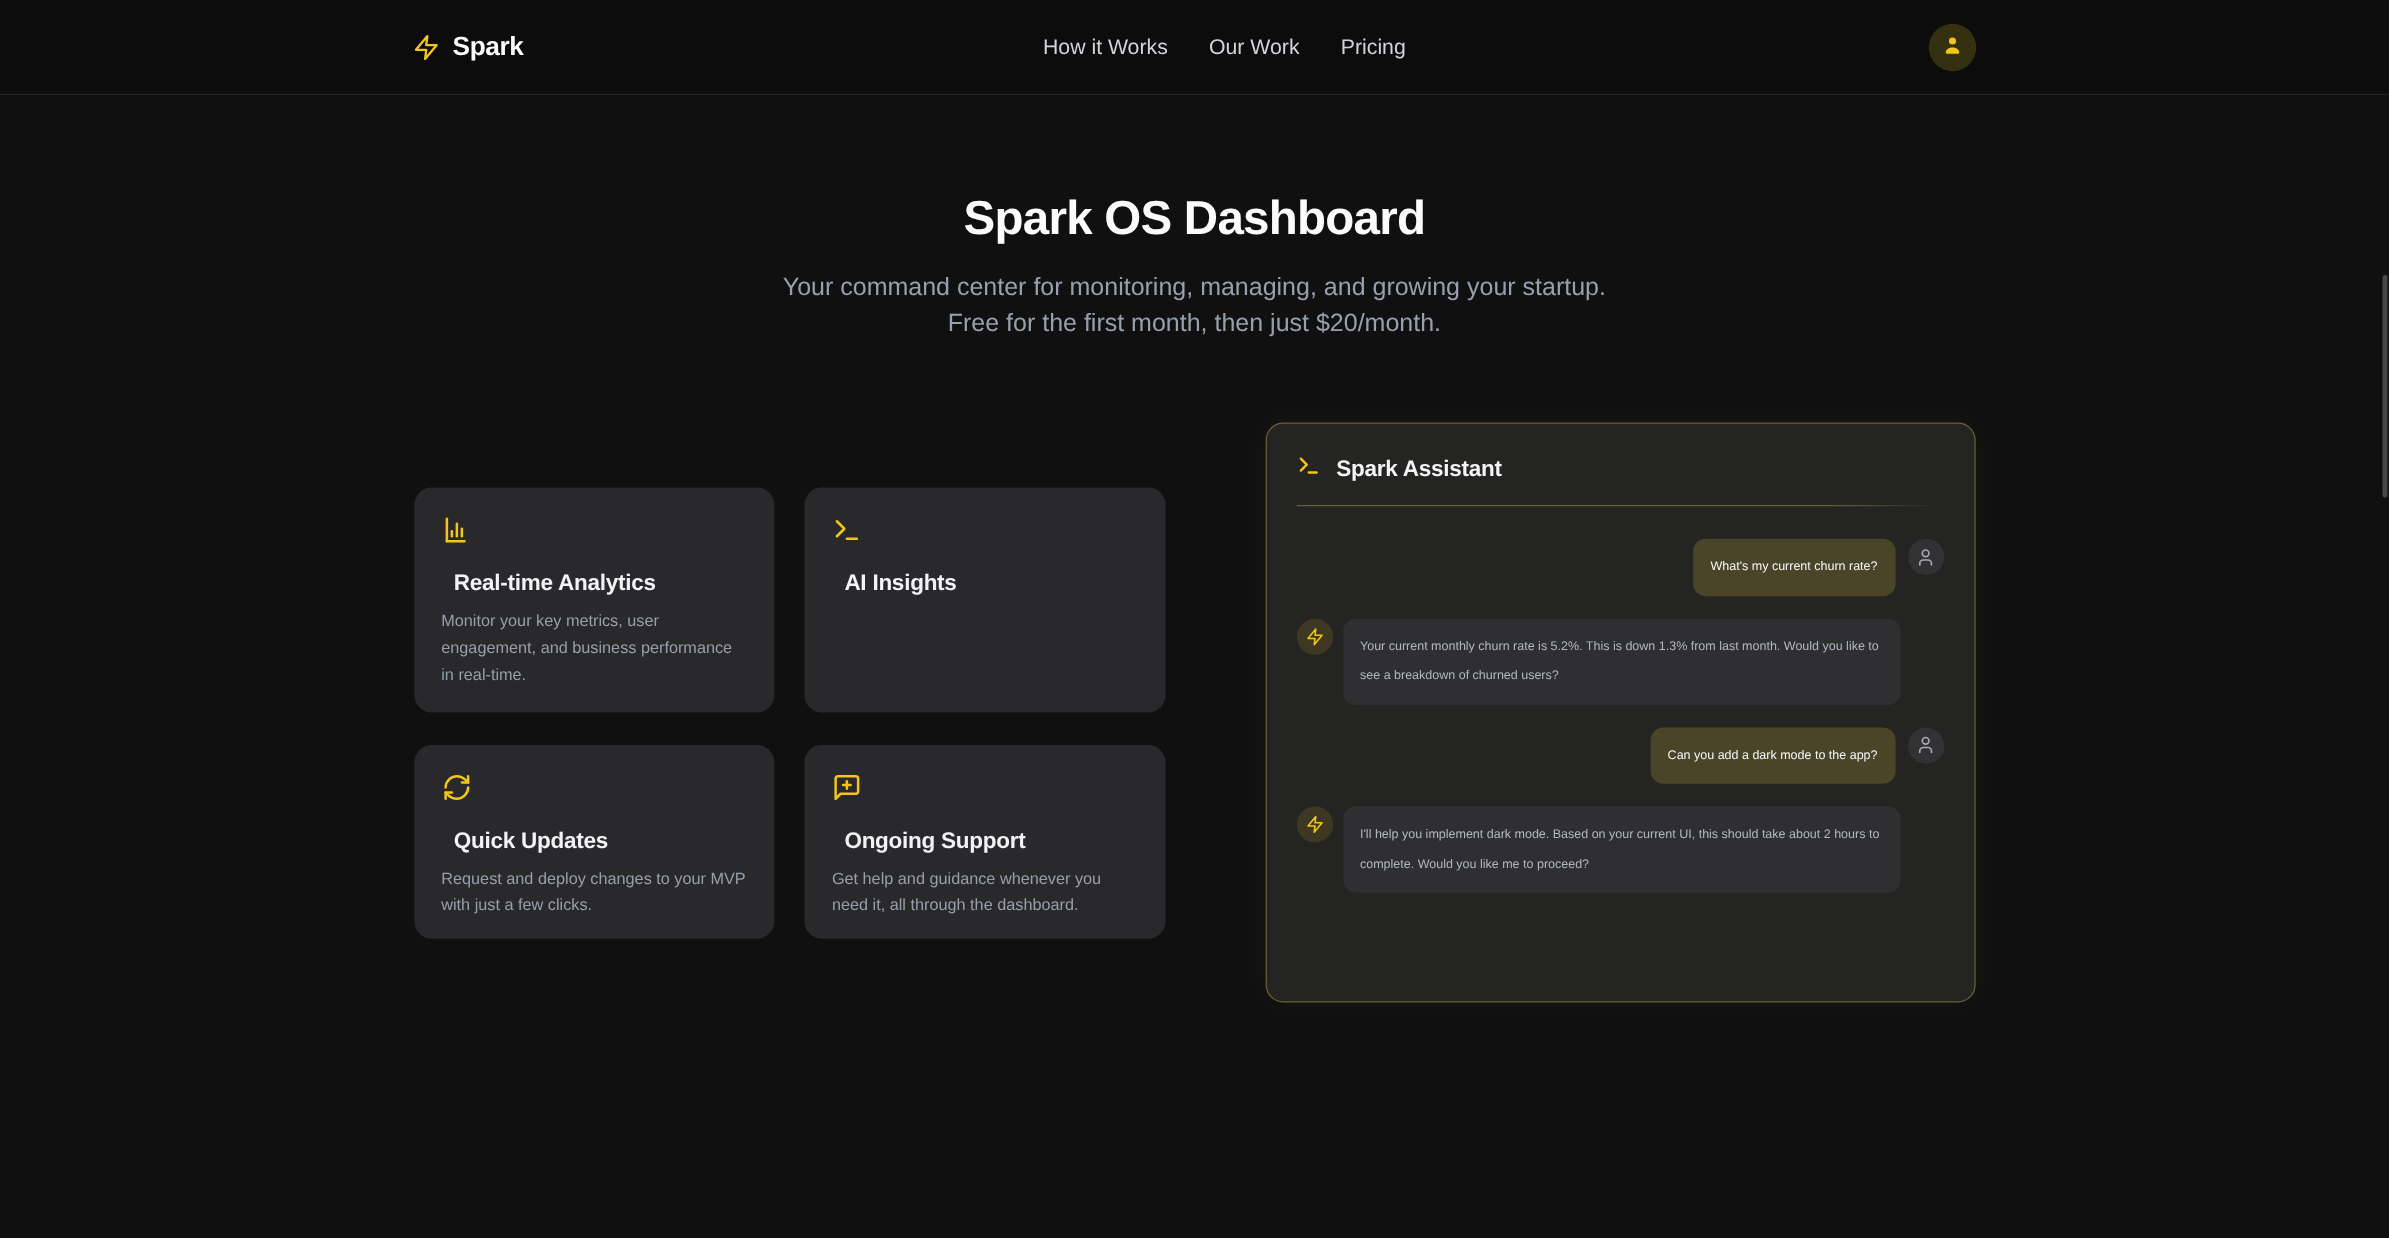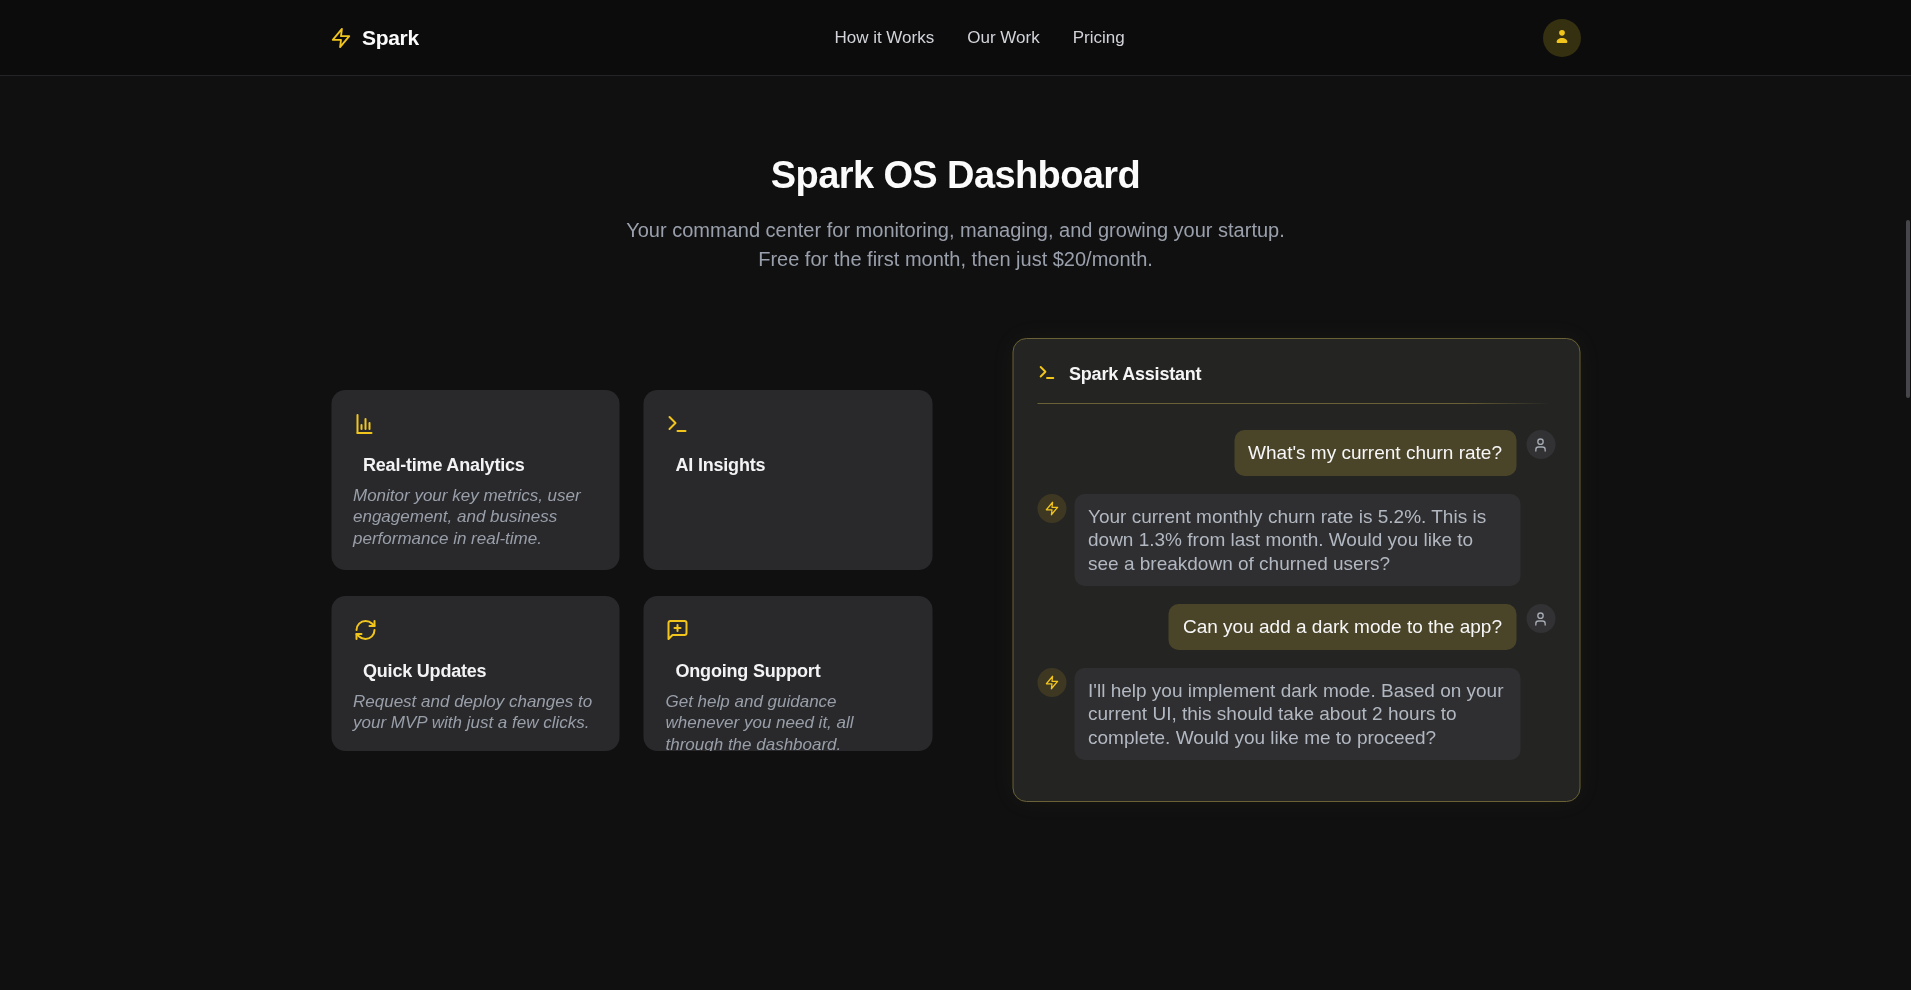--- a/index.html
+++ b/index.html
@@ -63,21 +63,21 @@
     grid-template-columns:1fr 1fr;
     grid-template-rows:180px 155px;
     column-gap:24px; row-gap:26px;
   }
   .card {
     background:#29292c; border-radius:14px; padding:22px 22px;
     overflow:hidden;
   }
   .card-icon { display:block; }
   .card-title { margin-top:15px; font-size:18px; font-weight:bold; color:#f3f3f5; letter-spacing:-0.2px;margin-left:10px; }
-  .card-desc { margin-top:9px; font-size:17px; line-height:21.5px; color:#999fa9;font-style:italic; }
+  .card-desc { margin-top:9px; font-size:13px; line-height:21.5px; color:#999fa9; }
 
   
   .panel {
     width:568px; height:464px;
     background:#242423;
     border:1px solid #6b6136;
     border-radius:14px;
     padding:24px;
     box-shadow:0 0 26px rgba(190,170,70,0.05);
   }
@@ -86,21 +86,21 @@
   .panel-divider {
     height:1px; margin-top:17px;
     background:linear-gradient(to right, #6b6136 0%, #6b6136 82%, rgba(107,97,54,0) 99%);
   }
   .messages { margin-top:26px; display:flex; flex-direction:column; gap:18px; }
   .msg-row { display:flex; align-items:flex-start; }
   .msg-row.user { justify-content:flex-end; gap:10px; }
   .msg-row.assistant { justify-content:flex-start; gap:8px; }
   .bubble {
     border-radius:10px; padding:11px 14px;
-    font-size:19px; line-height:23.5px;
+    font-size:10px; line-height:23.5px;
   }
   .bubble.user { background:#4a4429; color:#f7f7f8; }
   .bubble.assistant { background:#2f2f31; color:#b2b8c1; max-width:446px; }
   .mini-avatar {
     flex:0 0 auto;
     width:29px; height:29px; border-radius:50%;
     display:flex; align-items:center; justify-content:center;
   }
   .mini-avatar.user { background:#323235; }
   .mini-avatar.assistant { background:#3e3823; }

